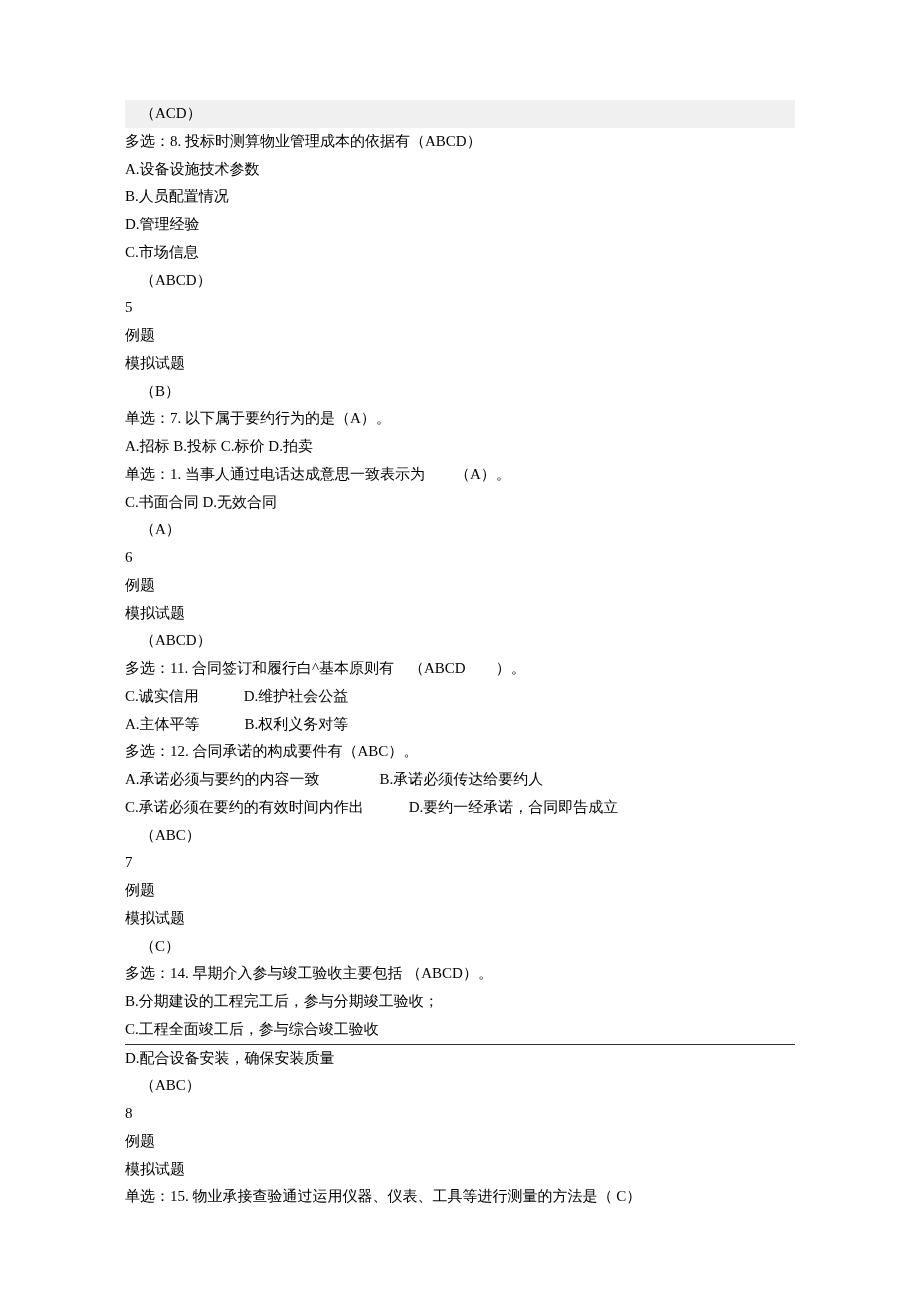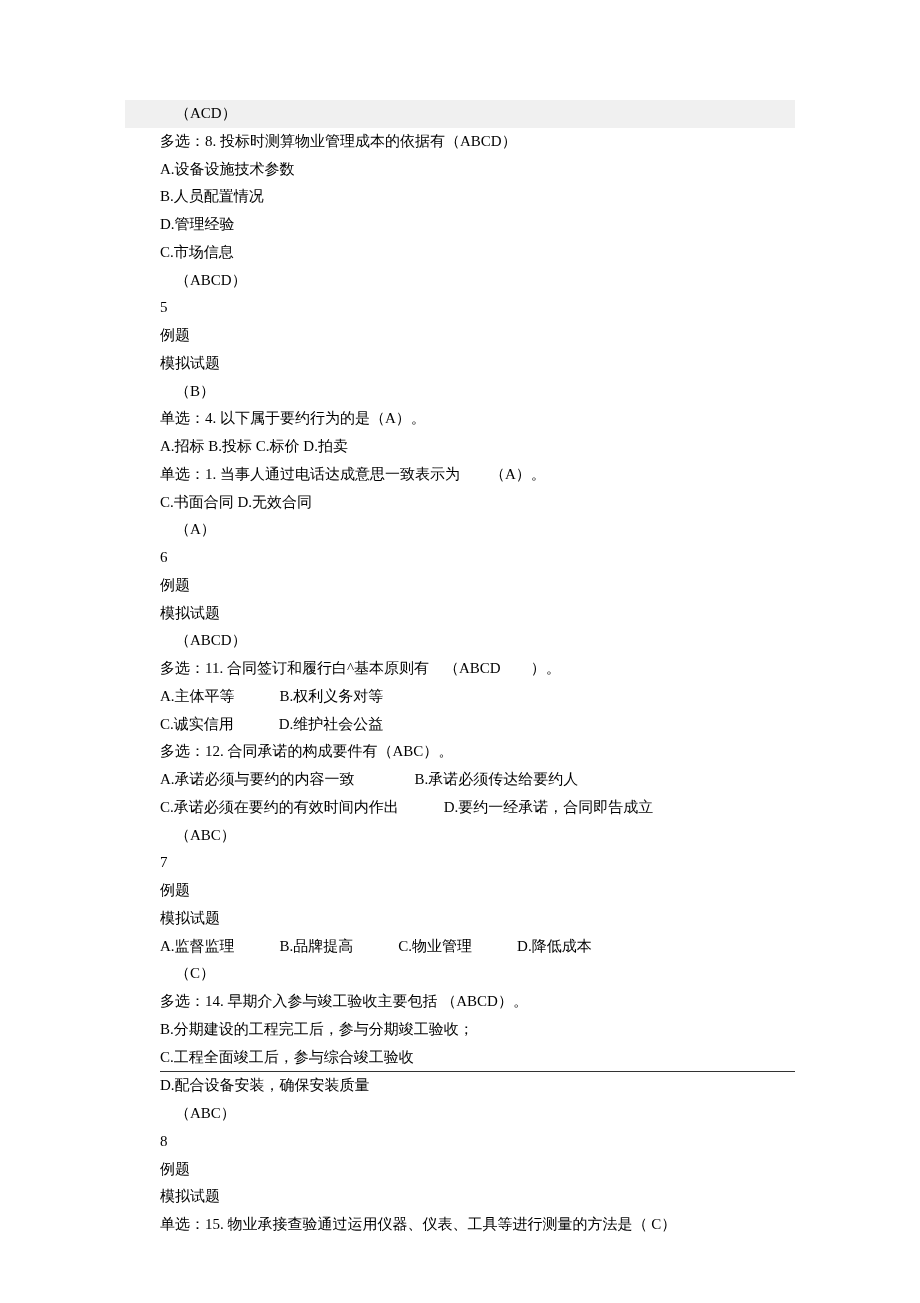--- a/index.html
+++ b/index.html
@@ -11,21 +11,20 @@
       font-family: "SimSun", "宋体", serif;
       font-size: 15px;
       line-height: 1.85;
       color: #000;
       background: #fff;
       width: 920px;
       padding: 100px 125px 60px 125px;
     }
     .line {
       display: block;
-      padding-left: 35px;
     }
     .highlighted {
       background-color: #f0f0f0;
     }
     .indent {
       text-indent: 1em;
     }
   </style>
 </head>
 <body>
@@ -35,40 +34,39 @@
     <div class="line">多选：8. 投标时测算物业管理成本的依据有（ABCD）</div>
     <div class="line">A.设备设施技术参数</div>
     <div class="line">B.人员配置情况</div>
     <div class="line">D.管理经验</div>
     <div class="line">C.市场信息</div>
     <div class="line indent">（ABCD）</div>
     <div class="line">5</div>
     <div class="line">例题</div>
     <div class="line">模拟试题</div>
     <div class="line indent">（B）</div>
-    <div class="line">单选：4. 以下属于要约行为的是（A）。</div>
+    <div class="line">单选：7. 以下属于要约行为的是（A）。</div>
     <div class="line">A.招标  B.投标  C.标价  D.拍卖</div>
     <div class="line">单选：1. 当事人通过电话达成意思一致表示为　　（A）。</div>
     <div class="line">C.书面合同 D.无效合同</div>
     <div class="line indent">（A）</div>
     <div class="line">6</div>
     <div class="line">例题</div>
     <div class="line">模拟试题</div>
     <div class="line indent">（ABCD）</div>
     <div class="line">多选：11. 合同签订和履行白^基本原则有　（ABCD　　）。</div>
+    <div class="line">C.诚实信用　　　D.维护社会公益</div>
     <div class="line">A.主体平等　　　B.权利义务对等</div>
-    <div class="line">C.诚实信用　　　D.维护社会公益</div>
     <div class="line">多选：12. 合同承诺的构成要件有（ABC）。</div>
     <div class="line">A.承诺必须与要约的内容一致　　　　B.承诺必须传达给要约人</div>
     <div class="line">C.承诺必须在要约的有效时间内作出　　　D.要约一经承诺，合同即告成立</div>
     <div class="line indent">（ABC）</div>
     <div class="line">7</div>
     <div class="line">例题</div>
     <div class="line">模拟试题</div>
-    <div class="line">A.监督监理　　　B.品牌提高　　　C.物业管理　　　D.降低成本</div>
     <div class="line indent">（C）</div>
     <div class="line">多选：14. 早期介入参与竣工验收主要包括 （ABCD）。</div>
     <div class="line">B.分期建设的工程完工后，参与分期竣工验收；</div>
     <div class="line">C.工程全面竣工后，参与综合竣工验收</div>
     <div class="line">
       <div style="border-top: 1px solid rgb(51, 51, 51); width: 100%;">D.配合设备安装，确保安装质量</div>
     </div>
     <div class="line indent">（ABC）</div>
     <div class="line">8</div>
     <div class="line">例题</div>

